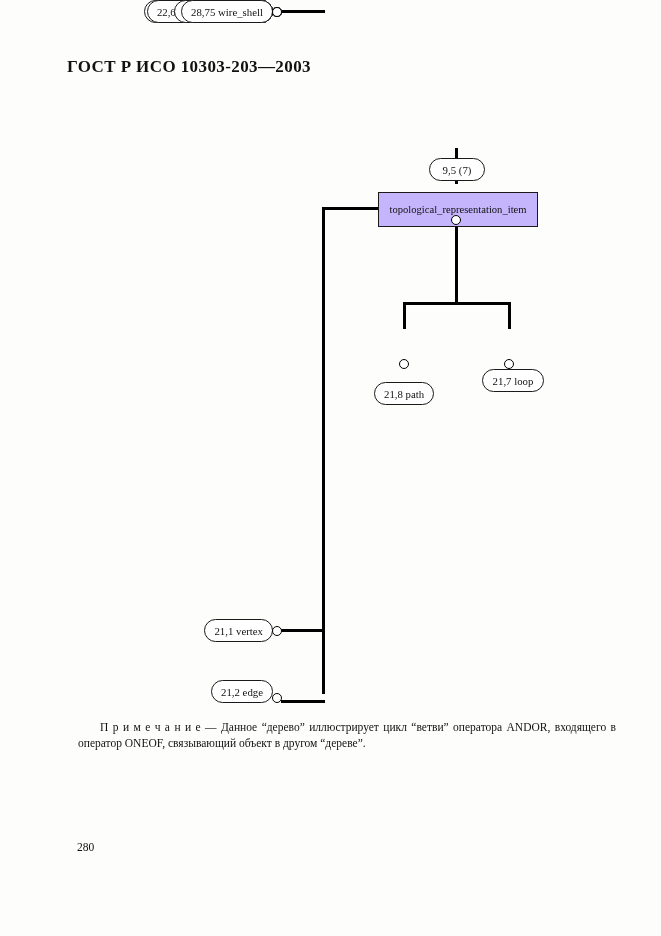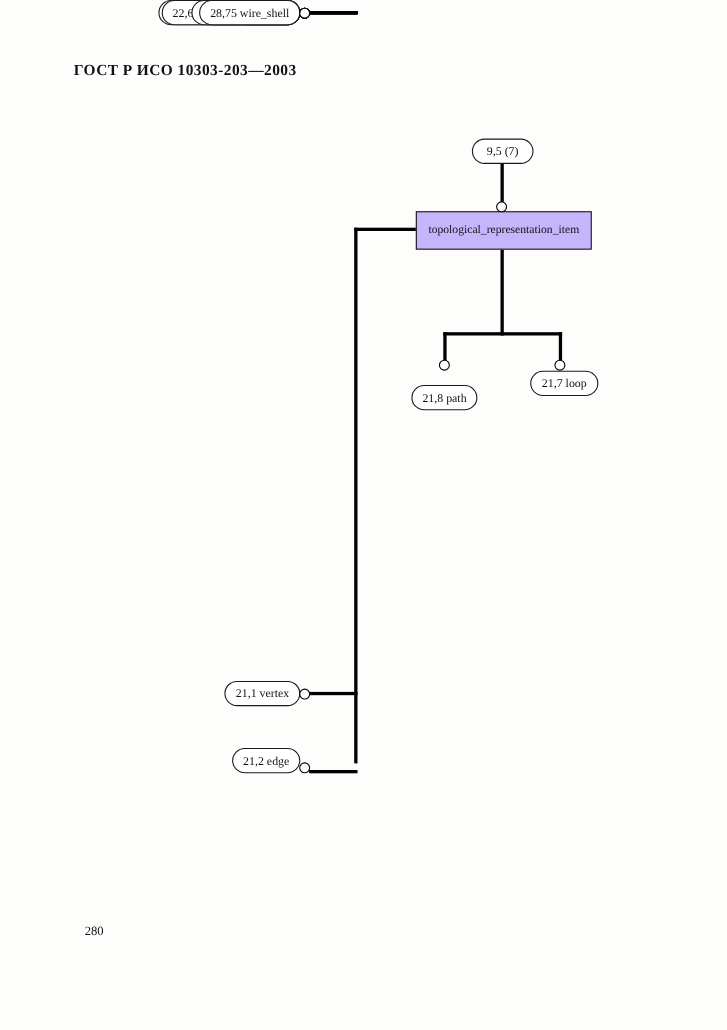--- a/index.html
+++ b/index.html
@@ -10,21 +10,21 @@
     height: 936px;
     background: #fdfdfc;
     font-family: "Liberation Serif", serif;
     color: #111;
     overflow: hidden;
   }
   .header {
     position: absolute;
     left: 67px;
     top: 57px;
-    font-size: 14px;
+    font-size: 17px;
     font-weight: bold;
     letter-spacing: 0.4px;
     white-space: nowrap;
   }
   
   .vline, .hline { position: absolute; background: #000; }
   .oval {
     border: 1.3px solid #1a1a1a;
     border-radius: 12px;
     background: #fff;
@@ -41,21 +41,21 @@
   .circle {
     width: 10px;
     height: 10px;
     border: 1.5px solid #000;
     border-radius: 50%;
     background: #fff;
     flex: 0 0 auto;
     position: relative;
     z-index: 3;
   }
-  .abs { position: absolute; }
+  .abs { position: absolute; margin-top: 32px; }
   .entity-rect {
     position: absolute;
     left: 378px; top: 192px;
     width: 160px; height: 35px;
     border: 1.4px solid #1a1a1a;
     background: #c4b5fd;
     display: flex;
     align-items: center;
     justify-content: center;
     font-size: 10.6px;
@@ -186,17 +186,18 @@
     <div class="hline branch-h"></div>
     <div class="vline branch-v-l"></div>
     <div class="vline branch-v-r"></div>
     <div class="circle abs circ-path"></div>
     <div class="circle abs circ-loop"></div>
     <div class="oval abs oval-path">21,8 path</div>
     <div class="oval abs oval-loop">21,7 loop</div>
 
   </div>
 
+  <p class="note"><span>П р и м е ч а н и е — Данное “дерево” иллюстрирует цикл “ветви” оператора ANDOR, входящего в оператор ONEOF, связывающий объект в другом “дереве”.</span></p>
 
 
   <div class="pageno">280</div>
 
 </div>
 
 </body></html>

